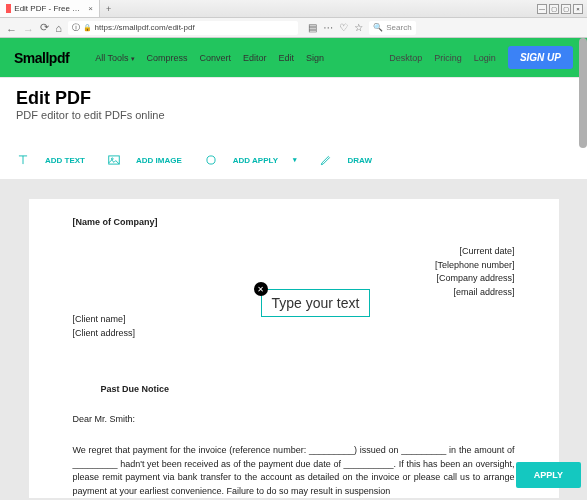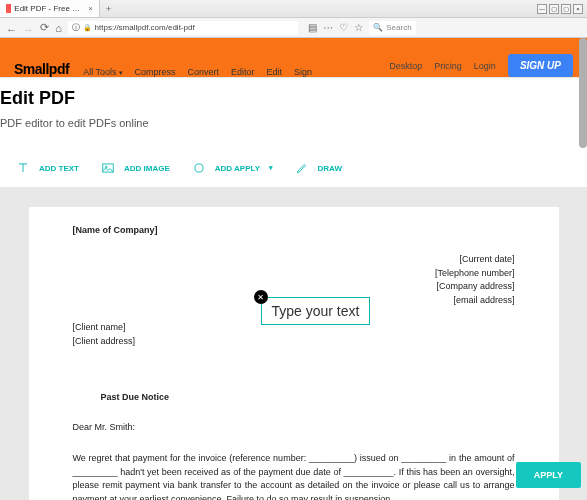--- a/index.html
+++ b/index.html
@@ -18,35 +18,35 @@
 
 
 .addressbar { height: 20px; background: #f5f5f5; display: flex; align-items: center; padding: 0 6px; gap: 6px; border-bottom: 1px solid #ccc; font-size: 9px; }
 .nav-icon { color: #666; font-size: 11px; cursor: pointer; }
 .url-box { flex: 0 0 230px; height: 14px; background: #fff; border-radius: 2px; display: flex; align-items: center; padding: 0 4px; font-size: 8px; color: #444; gap: 3px; }
 .lock { color: #4caf50; font-size: 7px; }
 .addr-icons { display: flex; gap: 6px; margin-left: 4px; color: #666; font-size: 10px; }
 .search-box { display: flex; align-items: center; background: #fff; height: 14px; border-radius: 2px; padding: 0 4px; font-size: 8px; color: #888; gap: 3px; }
 
 
-.app-header { height: 40px; background: #f97316; display: flex; align-items: flex-end; padding: 0 14px; border-bottom: 1px solid #e8e8e8; gap: 14px; font-size: 9px; }
+.app-header { height: 40px; background: #22c55e; display: flex; align-items: center; padding: 0 14px; border-bottom: 1px solid #e8e8e8; gap: 26px; font-size: 9px; }
 .logo { font-weight: 900; font-size: 14px; letter-spacing: -0.5px; }
 .nav-links { display: flex; gap: 12px; color: #333; }
 .nav-links span { cursor: pointer; }
 .header-right { margin-left: auto; display: flex; align-items: center; gap: 12px; color: #444; }
 .signup-btn { background: #3b82f6; color: #fff; padding: 6px 12px; border-radius: 3px; font-size: 10px; font-weight: bold; font-style: italic; }
 
 
-.page-title-area { background: #fff; padding: 10px 0 14px; }
+.page-title-area { background: #fff; padding: 10px 16px 14px; }
 .page-title { font-size: 18px; font-weight: bold; }
-.page-subtitle { font-size: 11px; color: #555; margin-top: 8px; }
+.page-subtitle { font-size: 11px; color: #555; margin-top: 0; }
 
 
 .toolbar { background: #fff; padding: 18px 16px 12px; display: flex; gap: 22px; font-size: 8px; color: #04b8b0; font-weight: bold; }
-.tool { display: flex; align-items: center; gap: 9px; cursor: pointer; }
+.tool { display: flex; align-items: center; gap: 15px; cursor: pointer; }
 .tool svg { width: 14px; height: 14px; fill: none; stroke: #04b8b0; stroke-width: 1.5; }
 .tool-draw svg { stroke: #04b8b0; }
 .chev { font-size: 7px; }
 
 
 .editor-scroll { background: #e8e8e8; padding: 20px 12px 40px; }
 .doc { background: #fff; margin: 0 auto; width: 530px; padding: 18px 44px 0; font-size: 9px; color: #222; position: relative; min-height: 270px; }
 .doc .co { font-weight: bold; }
 .right-block { text-align: right; margin-top: 18px; font-size: 9px; line-height: 1.5; }
 .left-block { margin-top: 14px; line-height: 1.5; }

